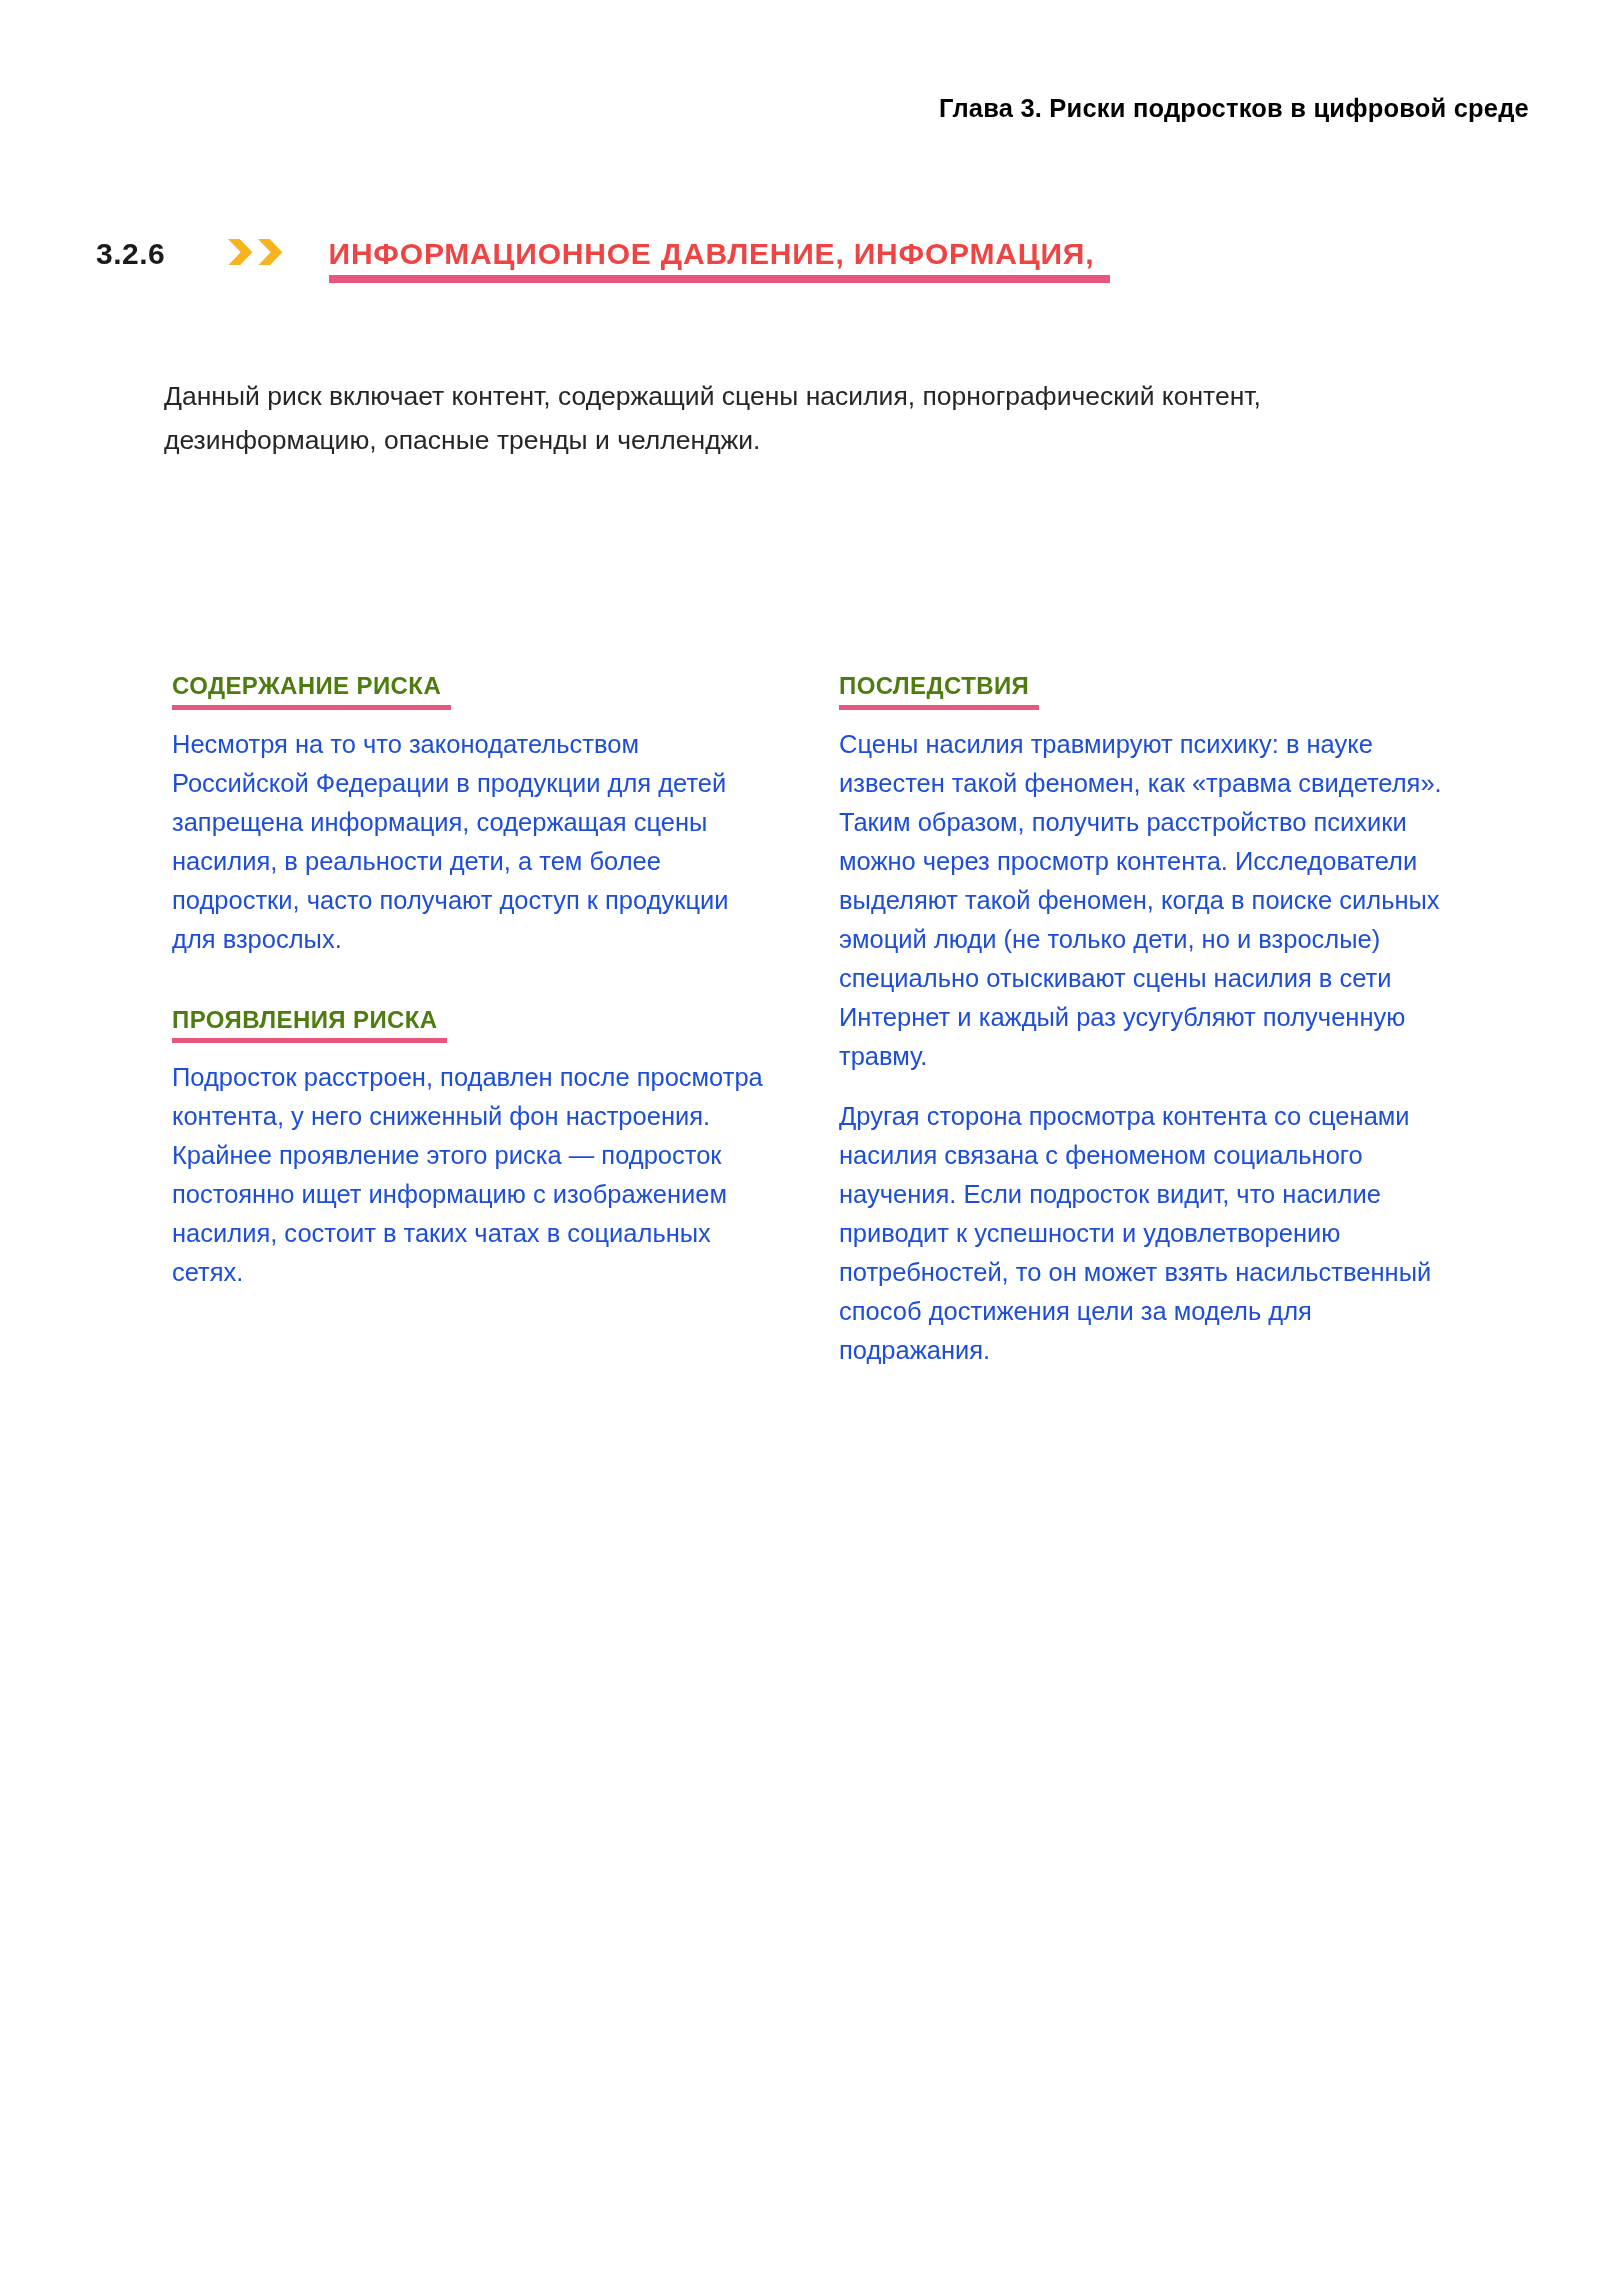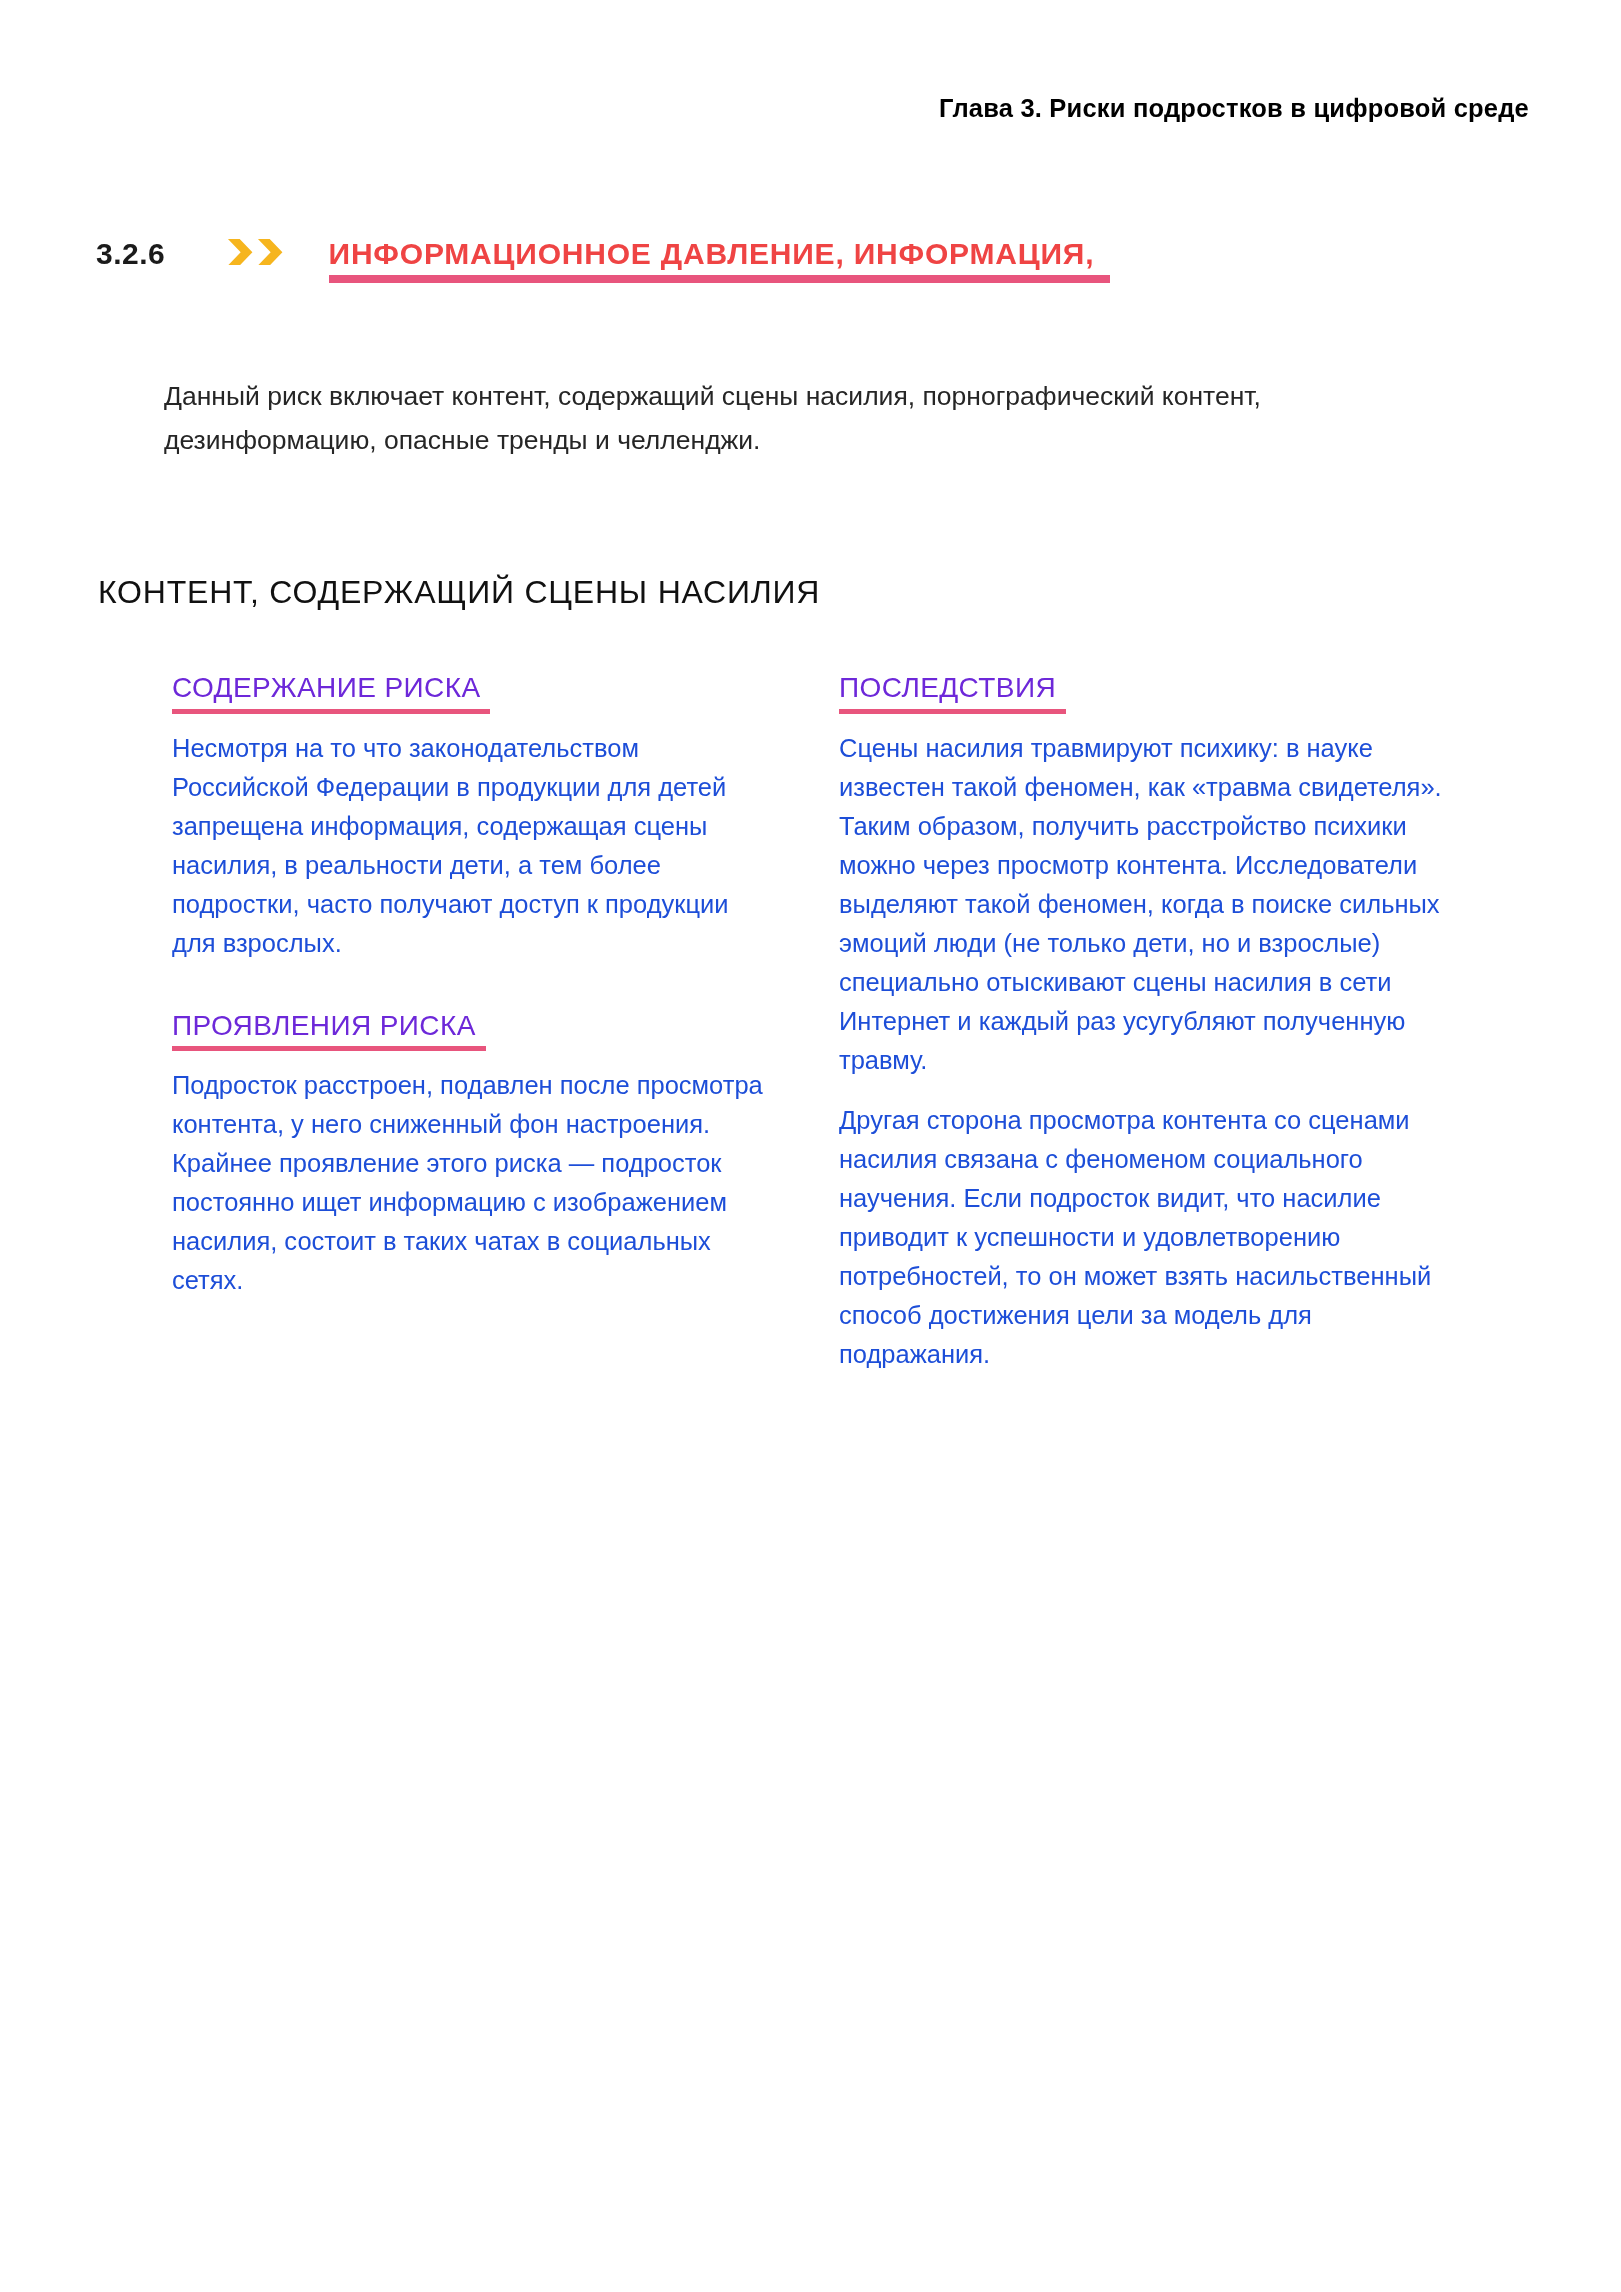--- a/index.html
+++ b/index.html
@@ -92,25 +92,25 @@
     position: absolute;
     top: 674px;
     left: 172px;
     display: flex;
   }
   .col { width: 606px; }
   .col + .col { margin-left: 61px; }
 
   .risk-heading {
     display: inline-block;
-    font-size: 28px;
-    font-weight: 400;
+    font-size: 24px;
+    font-weight: 700;
     letter-spacing: 0.4px;
     line-height: 1;
-    color: #6d28d9;
+    color: #4d7c0f;
     padding: 0 9.8px 6.9px 0;
     border-bottom: 5.9px solid var(--accent-pink, #E8557D);
     margin: 0 0 14.7px 0;
     white-space: nowrap;
   }
   .risk-block + .risk-block { margin-top: 49px; }
   .risk-block p {
     margin: 0;
     font-size: 25.5px;
     line-height: 39px;
@@ -137,21 +137,20 @@
       </svg>
     </div>
 
     <div class="title-block">
       <span class="title-line">ИНФОРМАЦИОННОЕ ДАВЛЕНИЕ, ИНФОРМАЦИЯ,</span>
     </div>
   </div>
 
   <div class="intro">Данный риск включает контент, содержащий сцены насилия, порнографический контент, дезинформацию, опасные тренды и челленджи.</div>
 
-  <div class="subsection-title">КОНТЕНТ, СОДЕРЖАЩИЙ СЦЕНЫ НАСИЛИЯ</div>
 
   <div class="columns">
 
     <div class="col">
       <div class="risk-block">
         <h3 class="risk-heading">СОДЕРЖАНИЕ РИСКА</h3>
         <p>Несмотря на то что законодательством Российской Федерации в продукции для детей запрещена информация, содержащая сцены насилия, в реальности дети, а тем более подростки, часто получают доступ к продукции для взрослых.</p>
       </div>
 
       <div class="risk-block">

